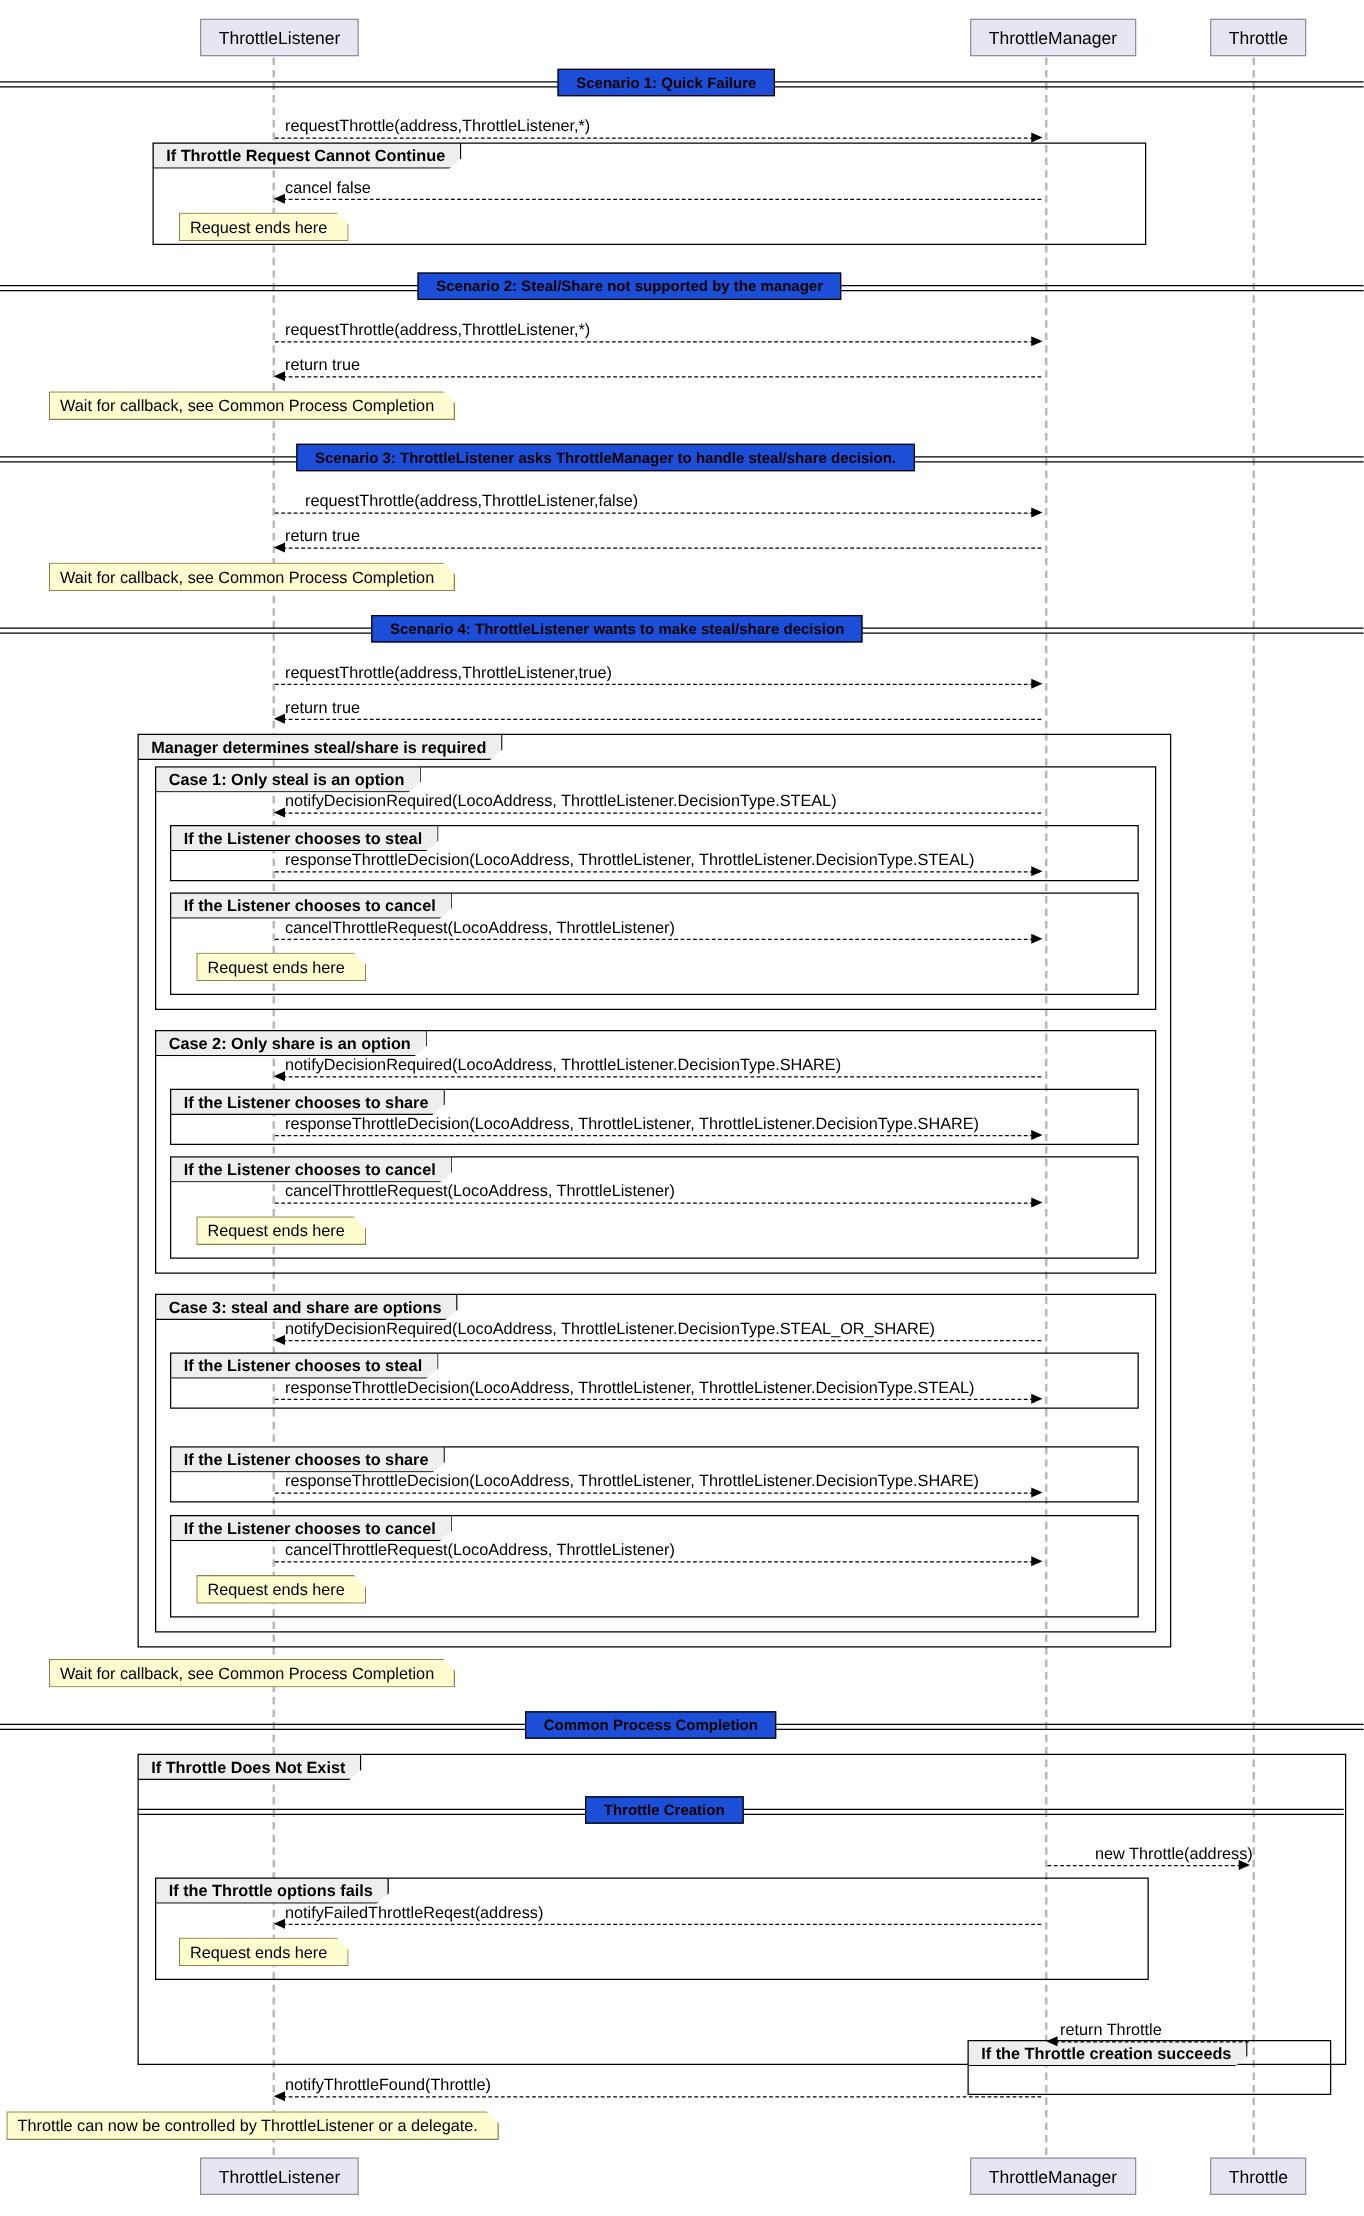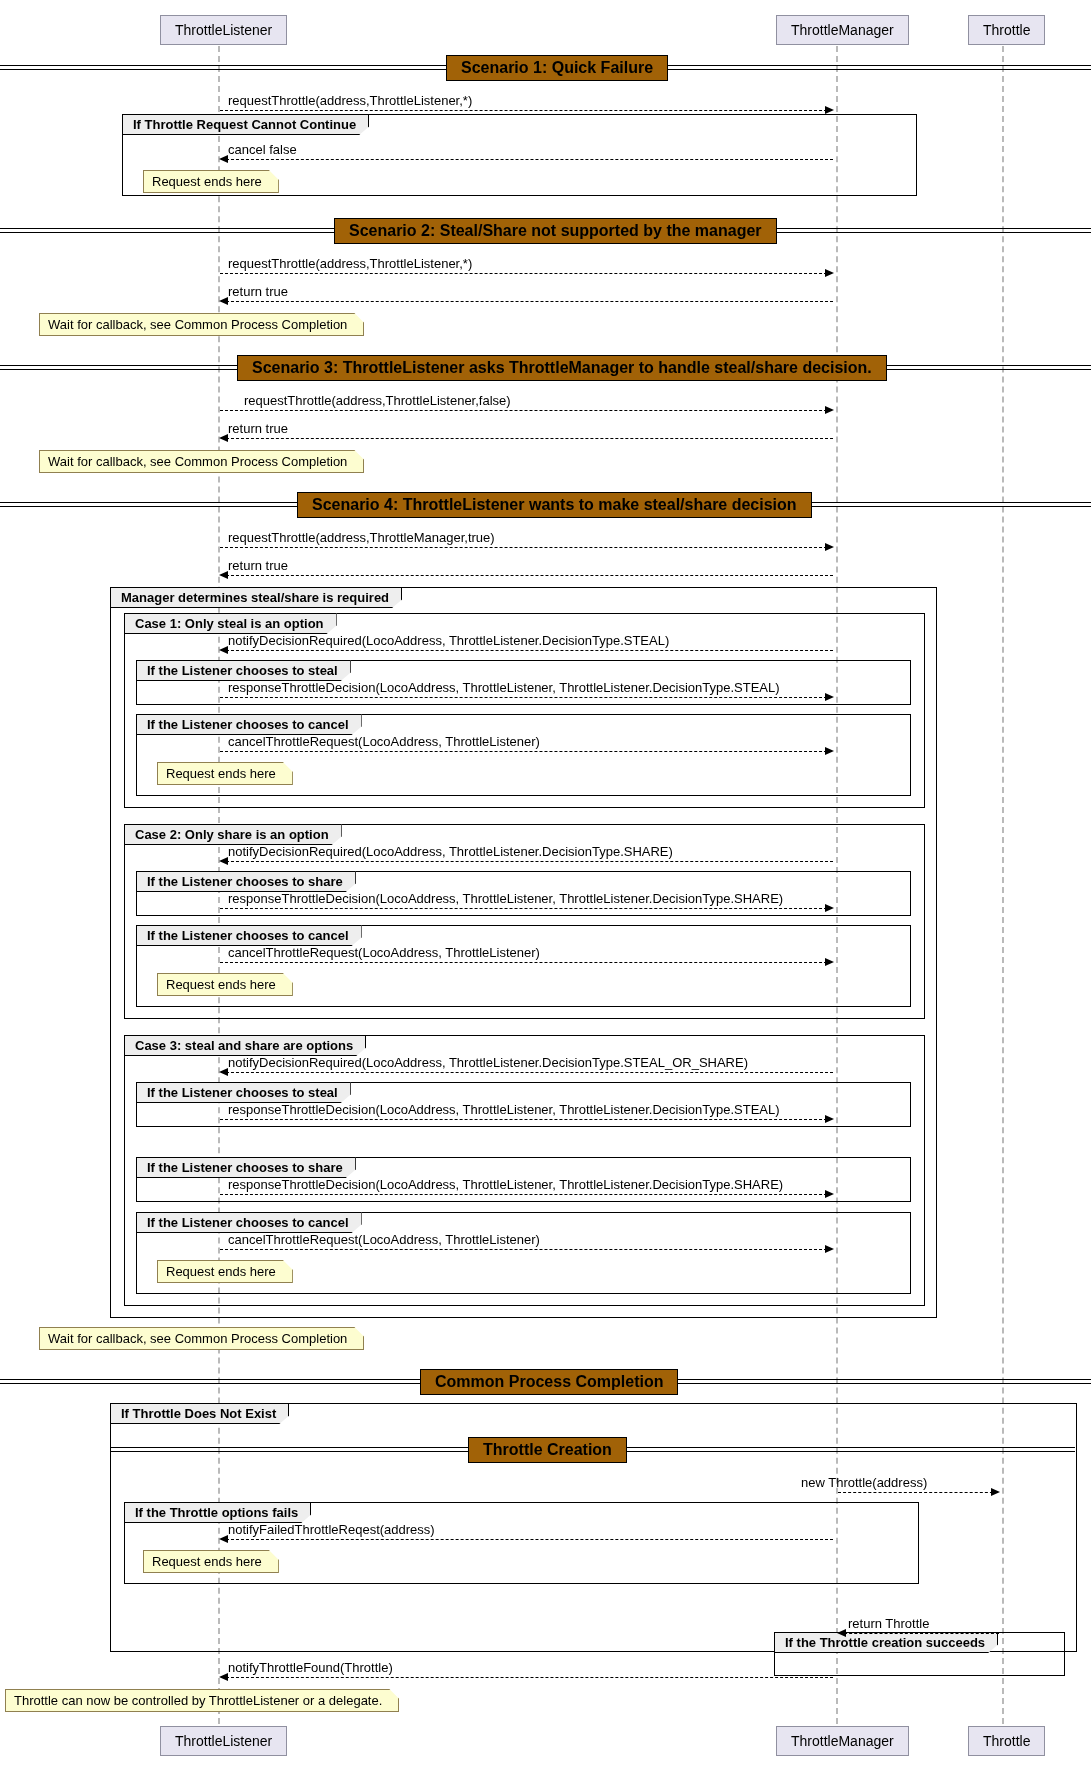--- a/index.html
+++ b/index.html
@@ -30,25 +30,25 @@
   }
   .div-line {
     position: absolute;
     left: 0;
     width: 1091px;
     height: 1.3px;
     background: #000;
   }
   .div-label {
     position: absolute;
-    background: #a16207;
+    background: #1d4ed8;
     border: 1.5px solid #000;
     padding: 3px 14px;
     font-weight: bold;
-    font-size: 16px;
+    font-size: 12px;
     z-index: 3;
     white-space: nowrap;
   }
   .msg {
     position: absolute;
     font-size: 13px;
     z-index: 2;
     white-space: nowrap;
   }
   .arrow-r, .arrow-l {
@@ -158,21 +158,21 @@
 <div class="msg" style="left:228px; top:393px;margin-left:16px;">requestThrottle(address,ThrottleListener,false)</div>
 <div class="arrow-r" style="left:220px; top:410px; width:612px;"></div>
 <div class="msg" style="left:228px; top:421px;">return true</div>
 <div class="arrow-l" style="left:221px; top:438px; width:612px;"></div>
 <div class="note" style="left:39px; top:450px;">Wait for callback, see Common Process Completion</div>
 
 <div class="div-line" style="top:502px;"></div>
 <div class="div-line" style="top:506px;"></div>
 <div class="div-label" style="left:297px; top:492px;">Scenario 4: ThrottleListener wants to make steal/share decision</div>
 
-<div class="msg" style="left:228px; top:530px;">requestThrottle(address,ThrottleManager,true)</div>
+<div class="msg" style="left:228px; top:530px;">requestThrottle(address,ThrottleListener,true)</div>
 <div class="arrow-r" style="left:220px; top:547px; width:612px;"></div>
 <div class="msg" style="left:228px; top:558px;">return true</div>
 <div class="arrow-l" style="left:221px; top:575px; width:612px;"></div>
 
 <div class="group" style="left:110px; top:587px; width:825px; height:729px;">
   <div class="group-label">Manager determines steal/share is required</div>
 </div>
 
 <div class="group" style="left:124px; top:613px; width:799px; height:193px;">
   <div class="group-label">Case 1: Only steal is an option</div>
@@ -237,21 +237,21 @@
 <div class="div-label" style="left:420px; top:1369px;">Common Process Completion</div>
 
 <div class="group" style="left:110px; top:1403px; width:965px; height:247px;">
   <div class="group-label">If Throttle Does Not Exist</div>
 </div>
 
 <div class="div-line" style="top:1447px;left:110px;width:965px;"></div>
 <div class="div-line" style="top:1451px;left:110px;width:965px;"></div>
 <div class="div-label" style="left:468px; top:1437px;">Throttle Creation</div>
 
-<div class="msg" style="left:801px; top:1475px;text-align:right;">new Throttle(address)</div>
+<div class="msg" style="left:876px; top:1475px;text-align:right;">new Throttle(address)</div>
 <div class="arrow-r" style="left:838px; top:1492px; width:160px;"></div>
 
 <div class="group" style="left:124px; top:1502px; width:793px; height:80px;">
   <div class="group-label">If the Throttle options fails</div>
 </div>
 <div class="msg" style="left:228px; top:1522px;">notifyFailedThrottleReqest(address)</div>
 <div class="arrow-l" style="left:221px; top:1539px; width:612px;"></div>
 <div class="note" style="left:143px; top:1550px;">Request ends here</div>
 
 <div class="group" style="left:774px; top:1632px; width:289px; height:42px;">

